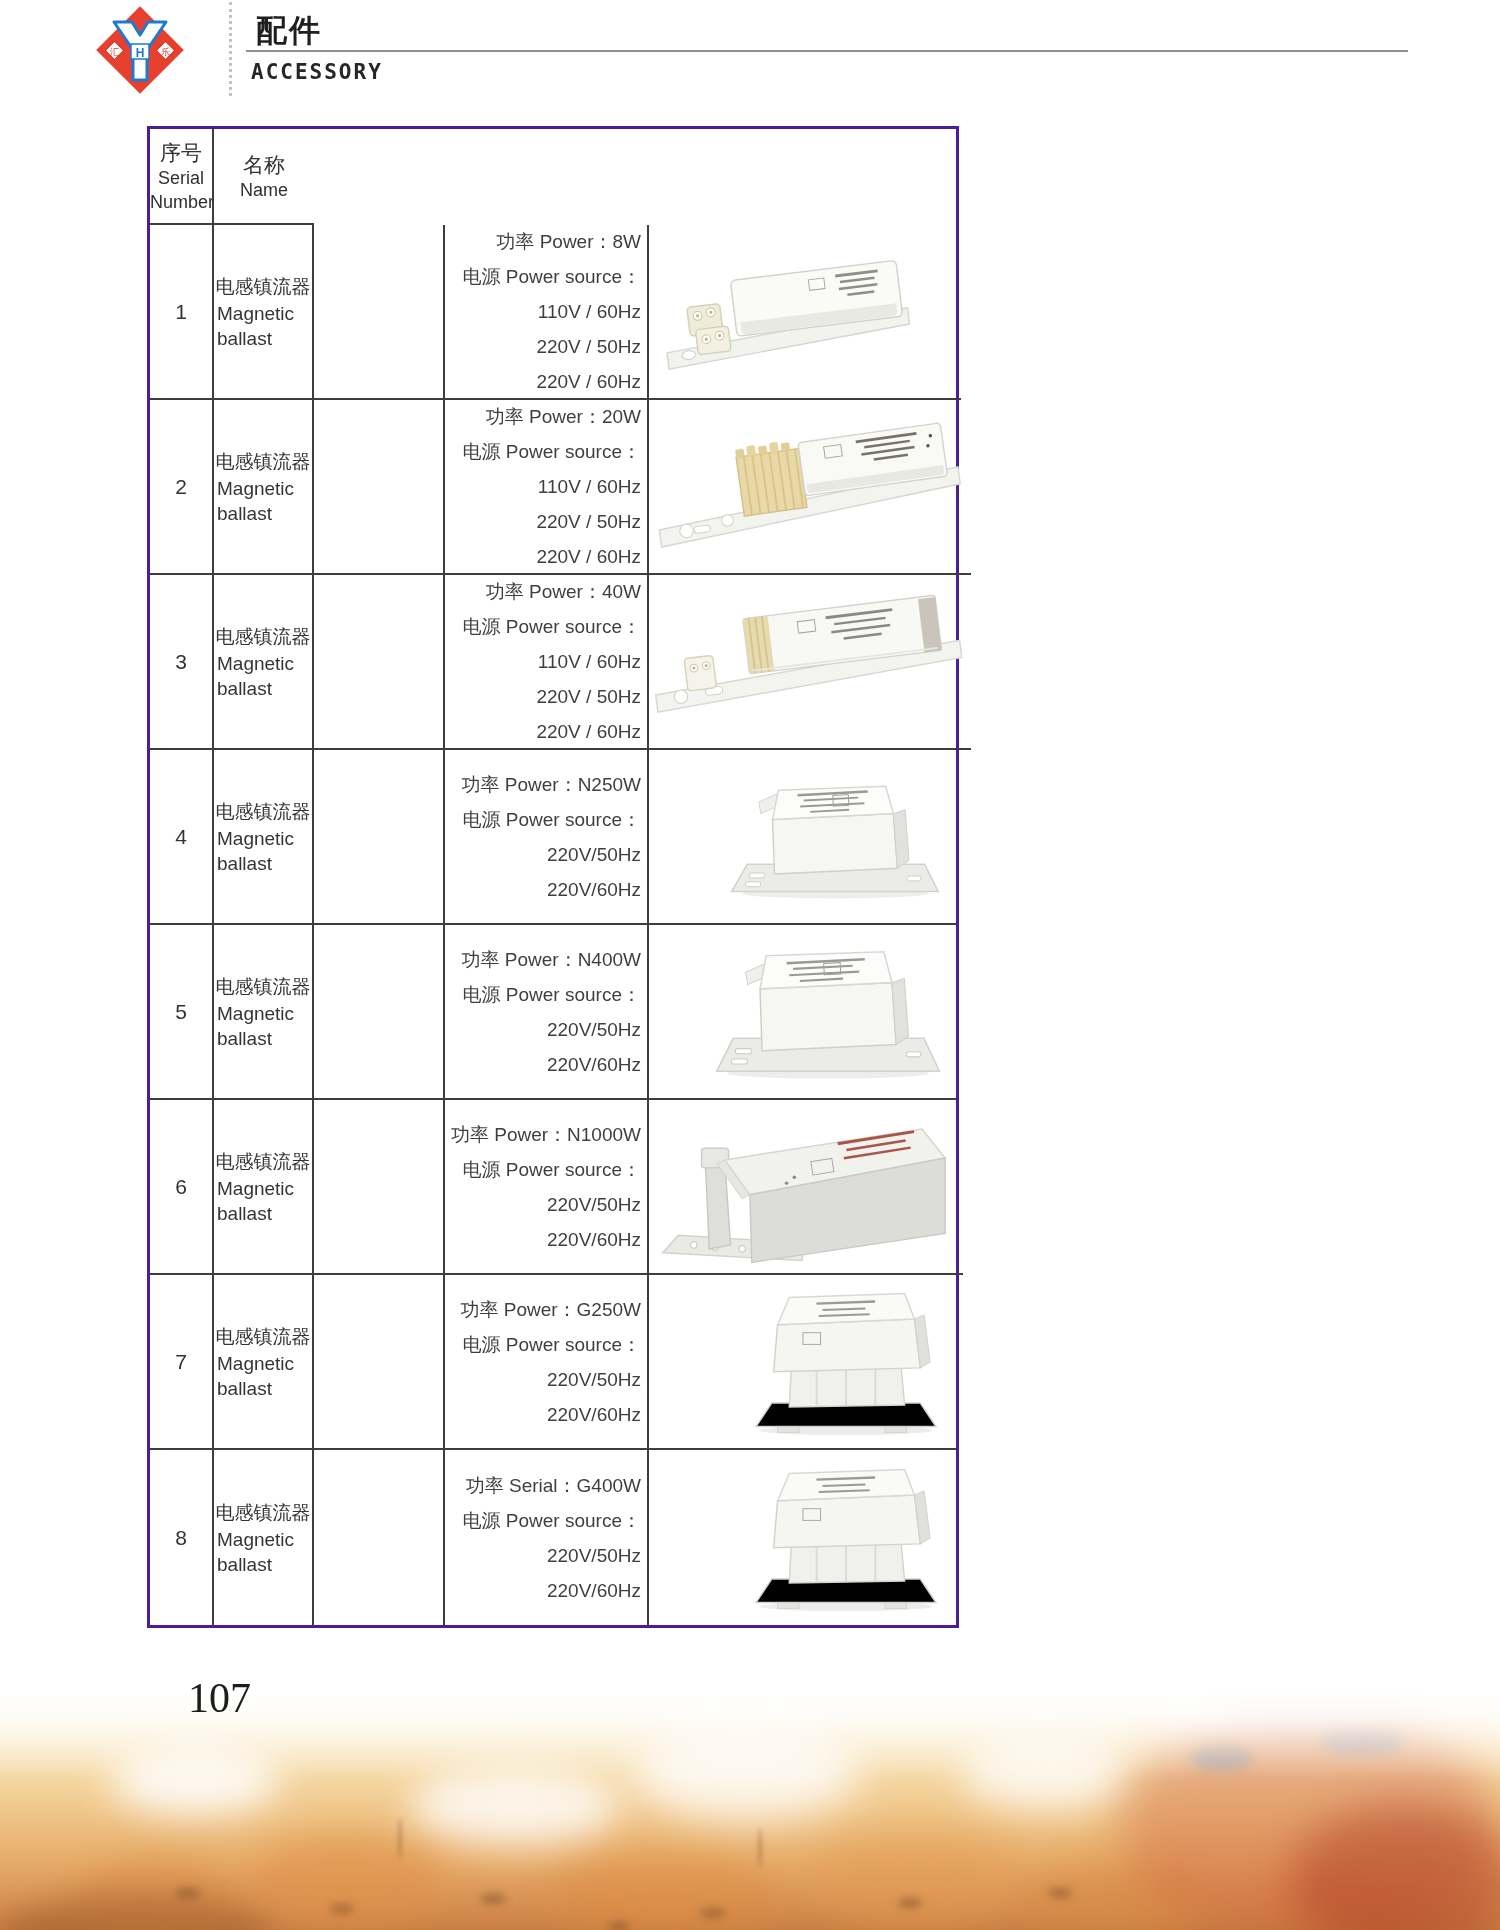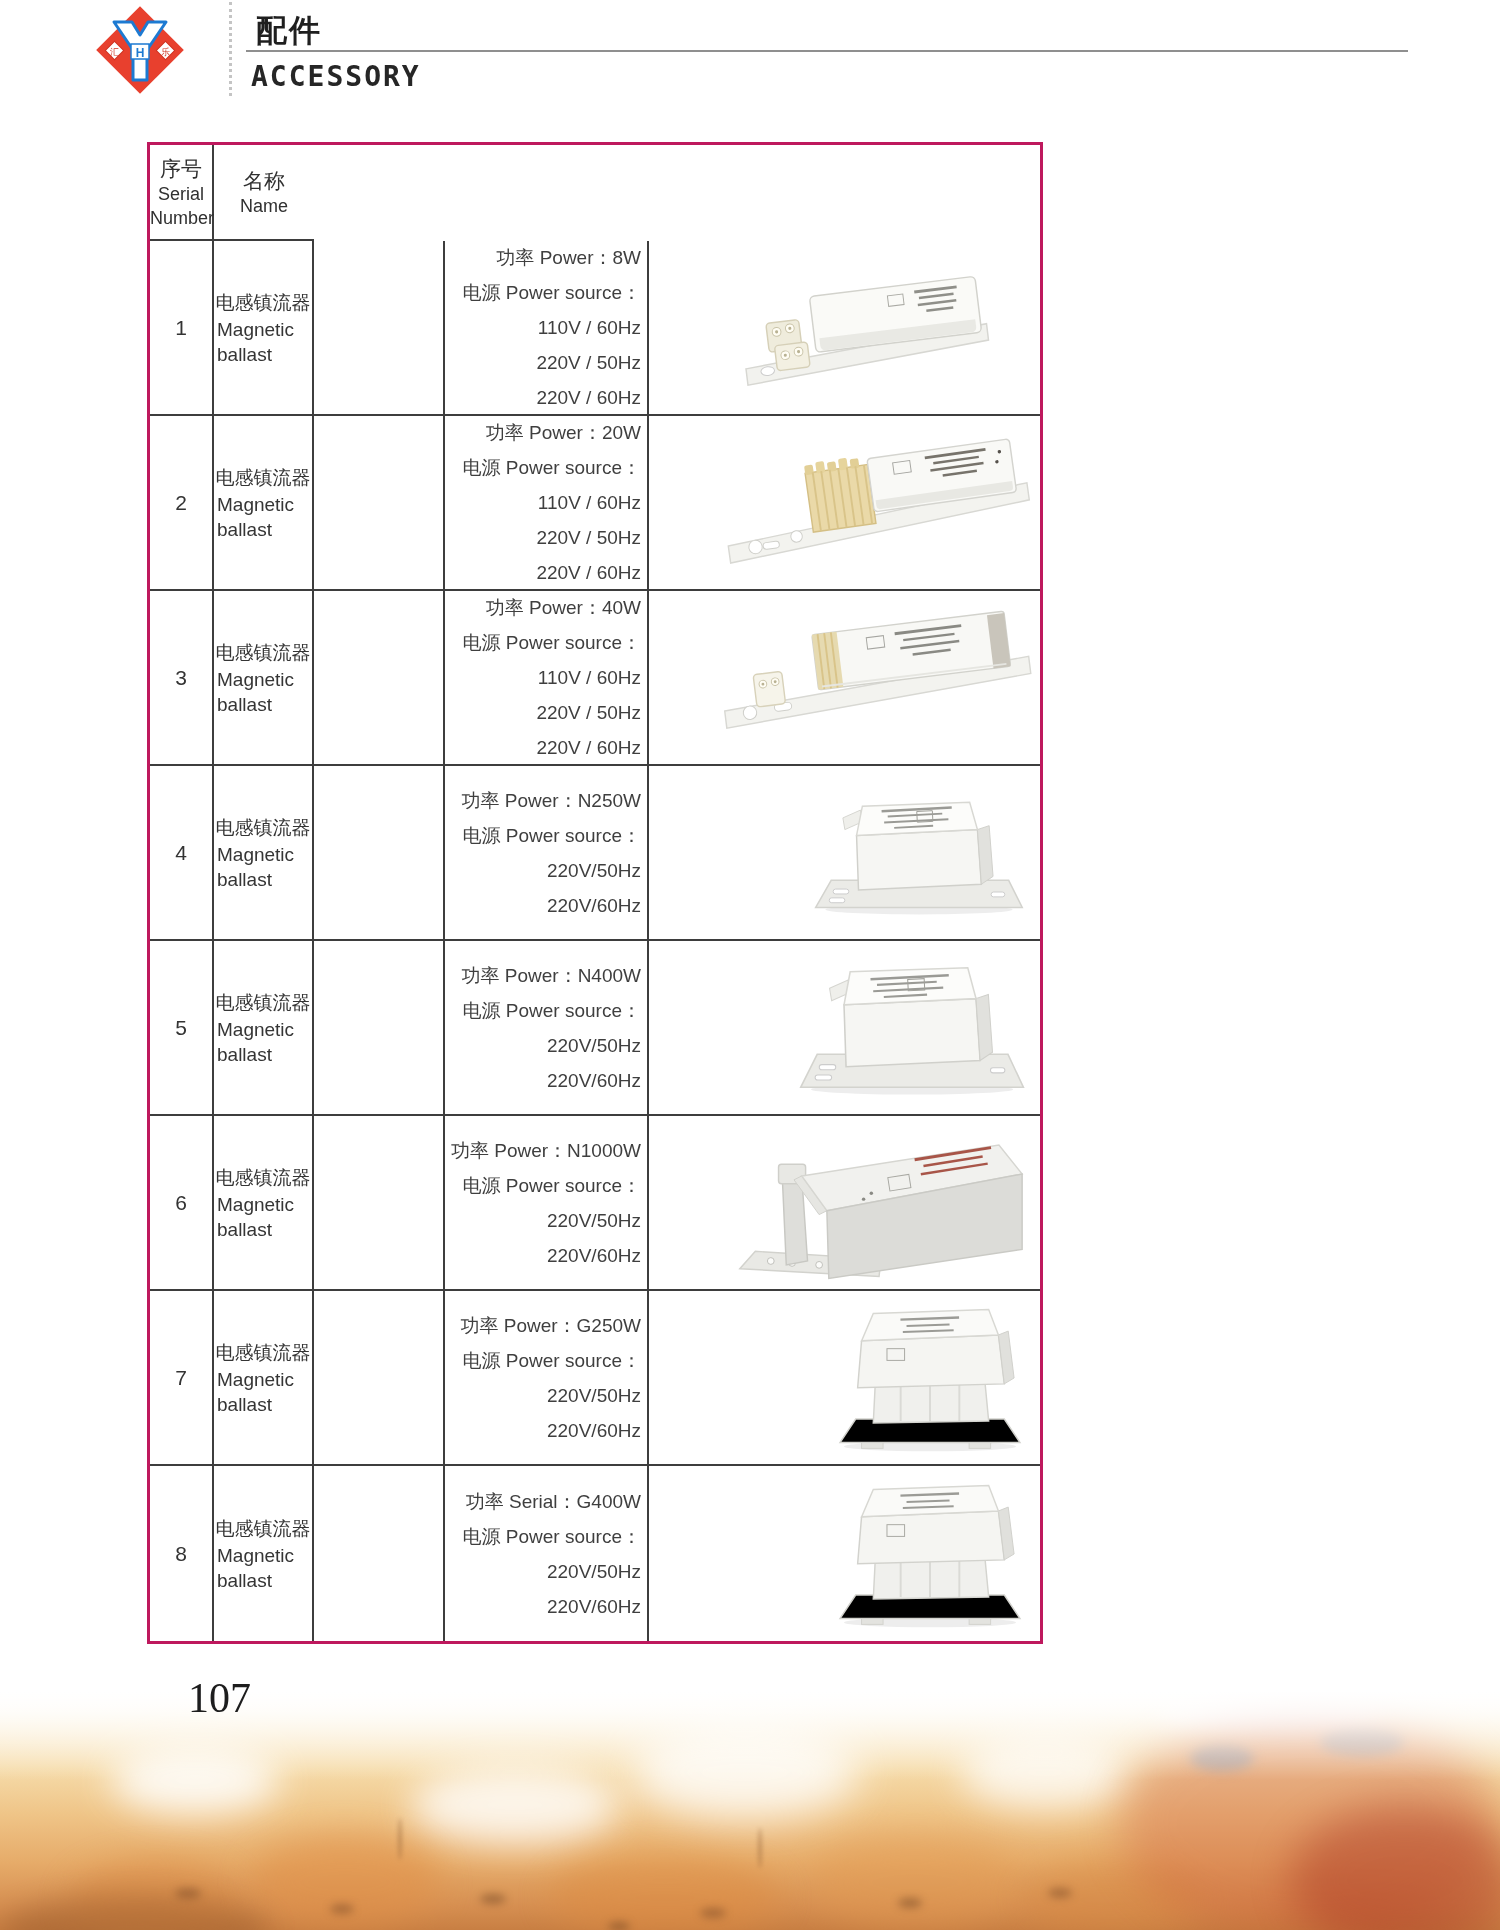--- a/index.html
+++ b/index.html
@@ -6,25 +6,25 @@
   body{
     width:1500px;height:1930px;position:relative;background:#ffffff;
     font-family:"Liberation Sans","DejaVu Sans",sans-serif;color:#3a3a3a;
     overflow:hidden;
   }
   
   .logo{position:absolute;left:92px;top:4px;width:96px;height:92px;}
   .hdr-divider{position:absolute;left:229px;top:2px;height:94px;width:0;border-left:3px dotted #c4c4c4;}
   .title-cn{position:absolute;left:256px;top:10px;font-size:31px;font-weight:700;color:#1f1f1f;letter-spacing:2px;}
   .title-rule{position:absolute;left:246px;top:50px;width:1162px;height:2px;background:#8f8f8f;}
-  .title-en{position:absolute;left:251px;top:60px;font-family:"DejaVu Sans Mono","Liberation Mono",monospace;font-weight:700;font-size:28px;letter-spacing:2px;color:#262626;}
+  .title-en{position:absolute;left:251px;top:60px;font-family:"DejaVu Sans Mono","Liberation Mono",monospace;font-weight:700;font-size:21px;letter-spacing:2px;color:#262626;}
   
   .catalog-table{
-    position:absolute;left:147px;top:142px;width:896px;
-    border:3px solid #be185d;box-sizing:border-box;background:#fff;
+    position:absolute;left:147px;top:126px;width:812px;
+    border:3px solid #4c1d95;box-sizing:border-box;background:#fff;
   }
   .thead,.tr{display:flex;width:100%;}
   .td,.th{box-sizing:border-box;border-right:2px solid #3d3d3d;border-bottom:2px solid #3d3d3d;
     display:flex;flex-direction:column;align-items:center;justify-content:center;}
   .td:last-child,.th:last-child{border-right:none;}
   .tr:last-child .td{border-bottom:none;}
   .c-serial{width:64px;flex:0 0 64px;}
   .c-name{width:100px;flex:0 0 100px;}
   .c-model{width:131px;flex:0 0 131px;}
   .c-spec{width:204px;flex:0 0 204px;}

